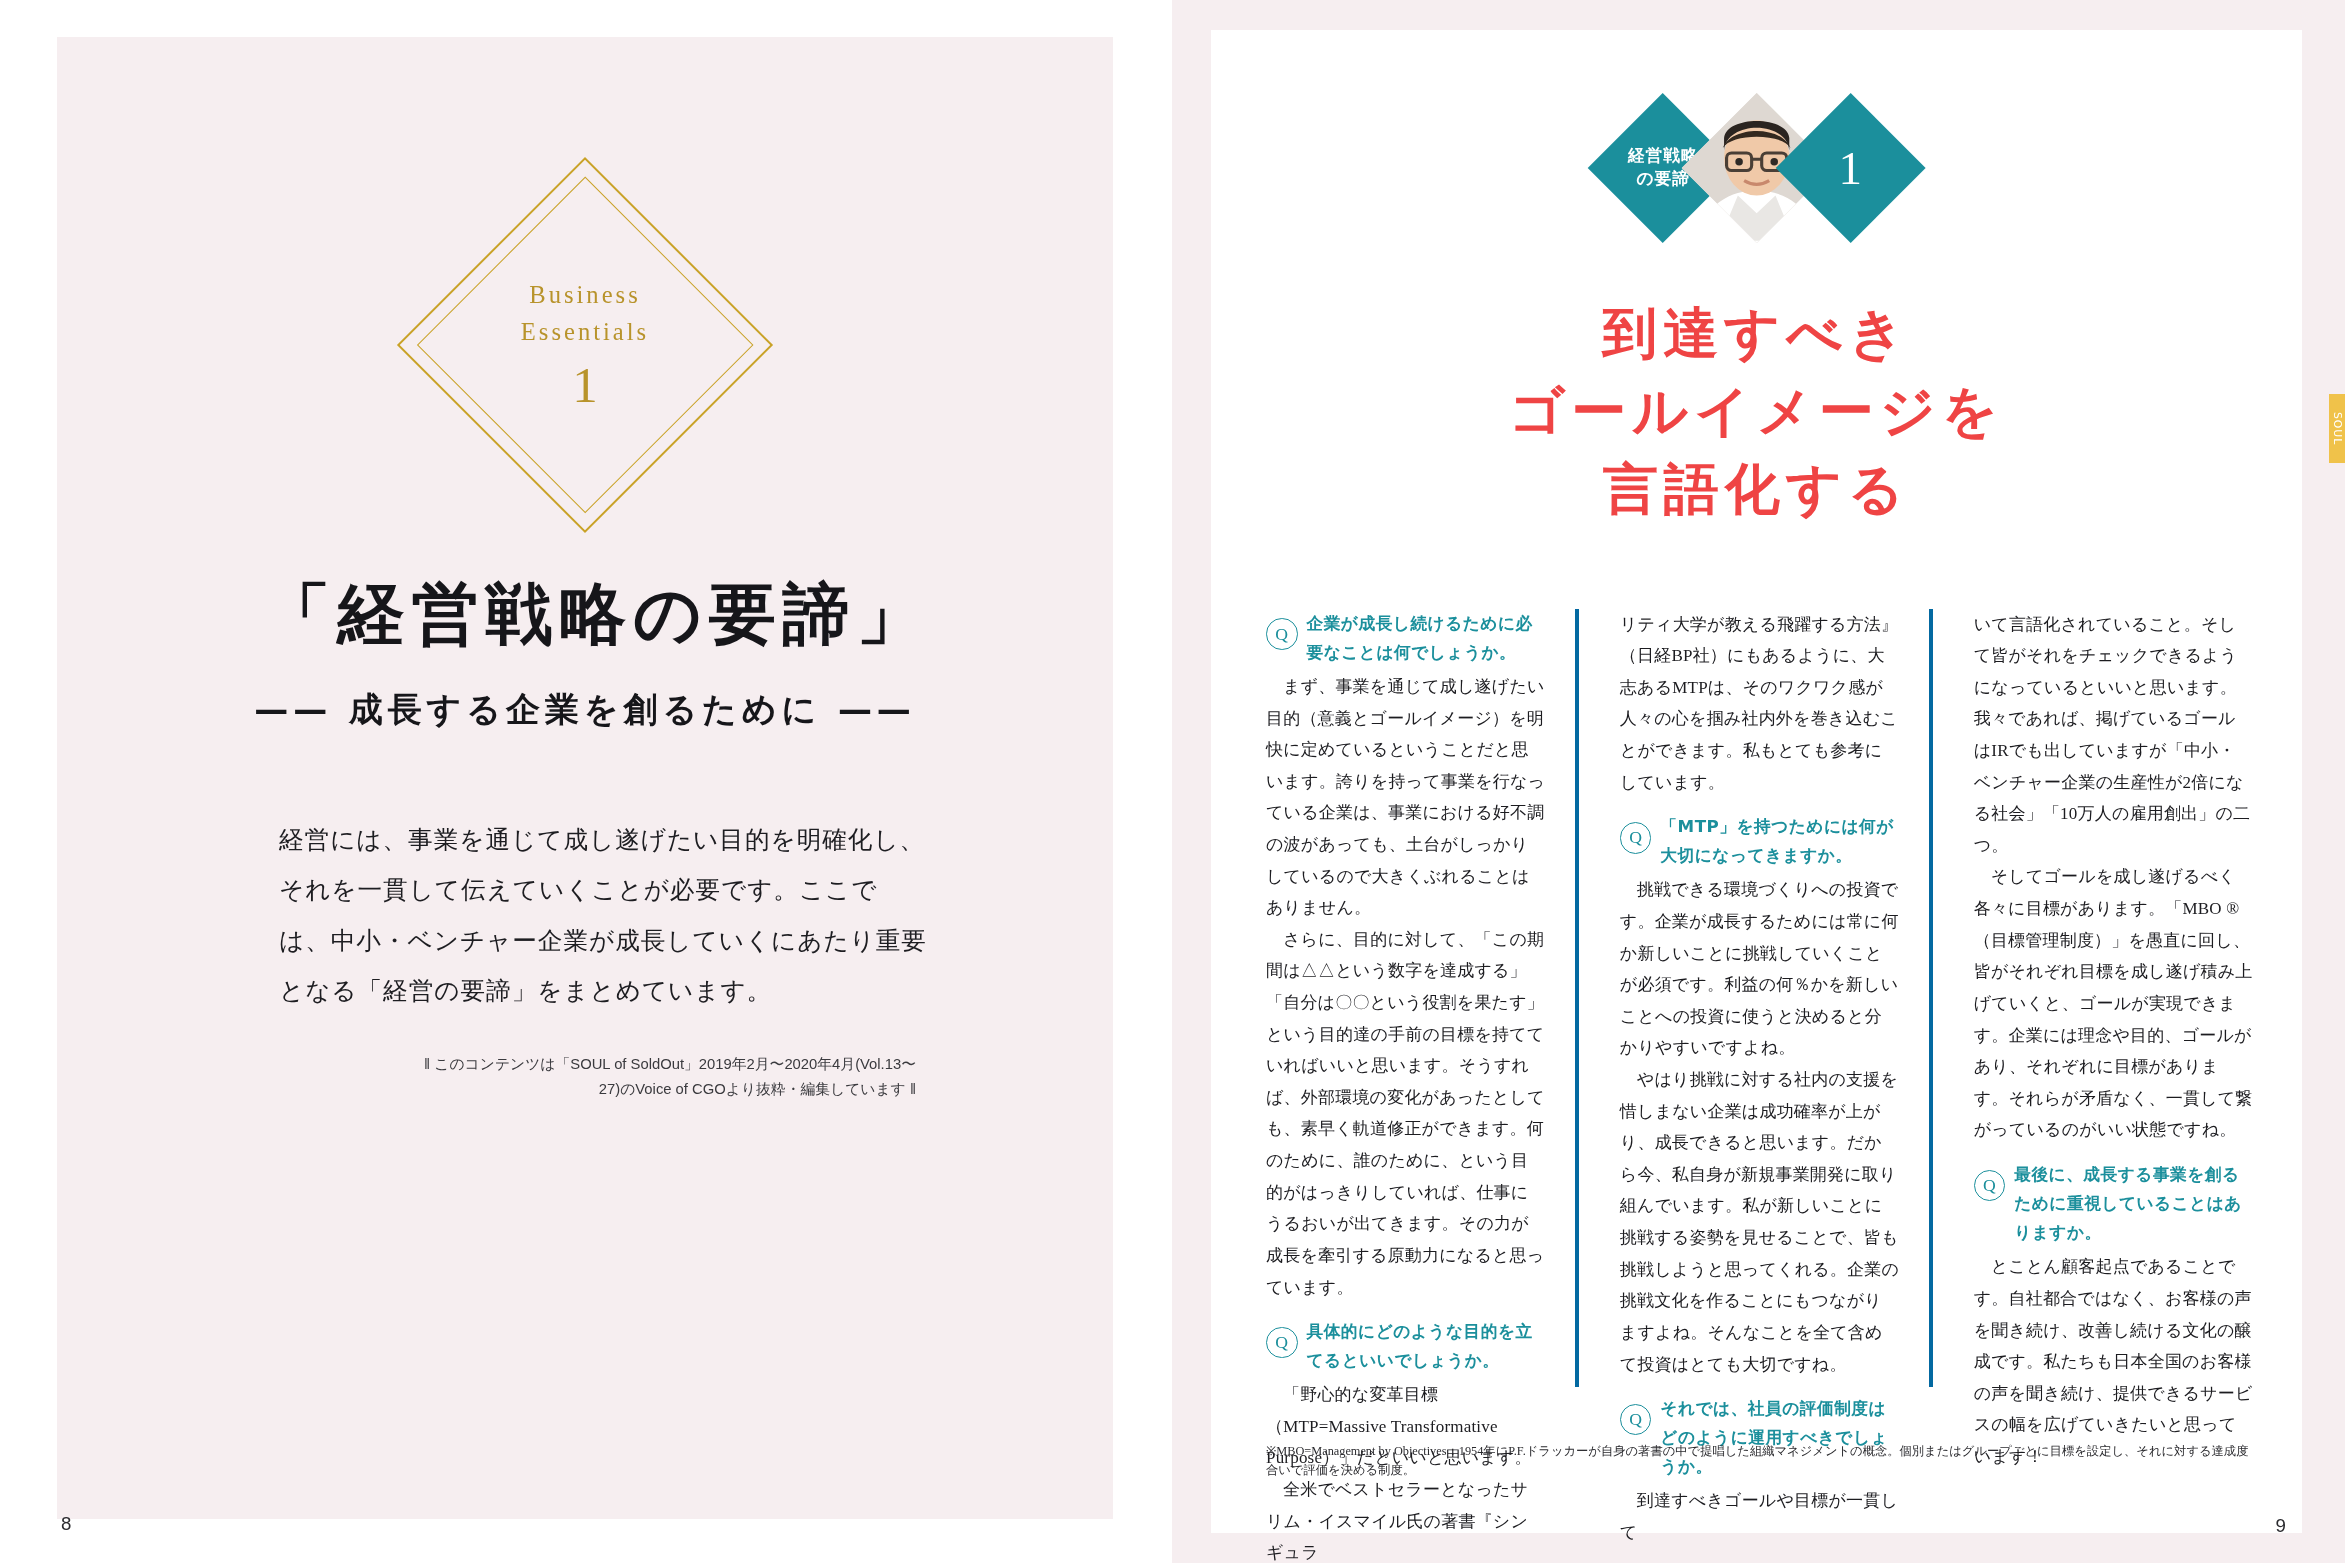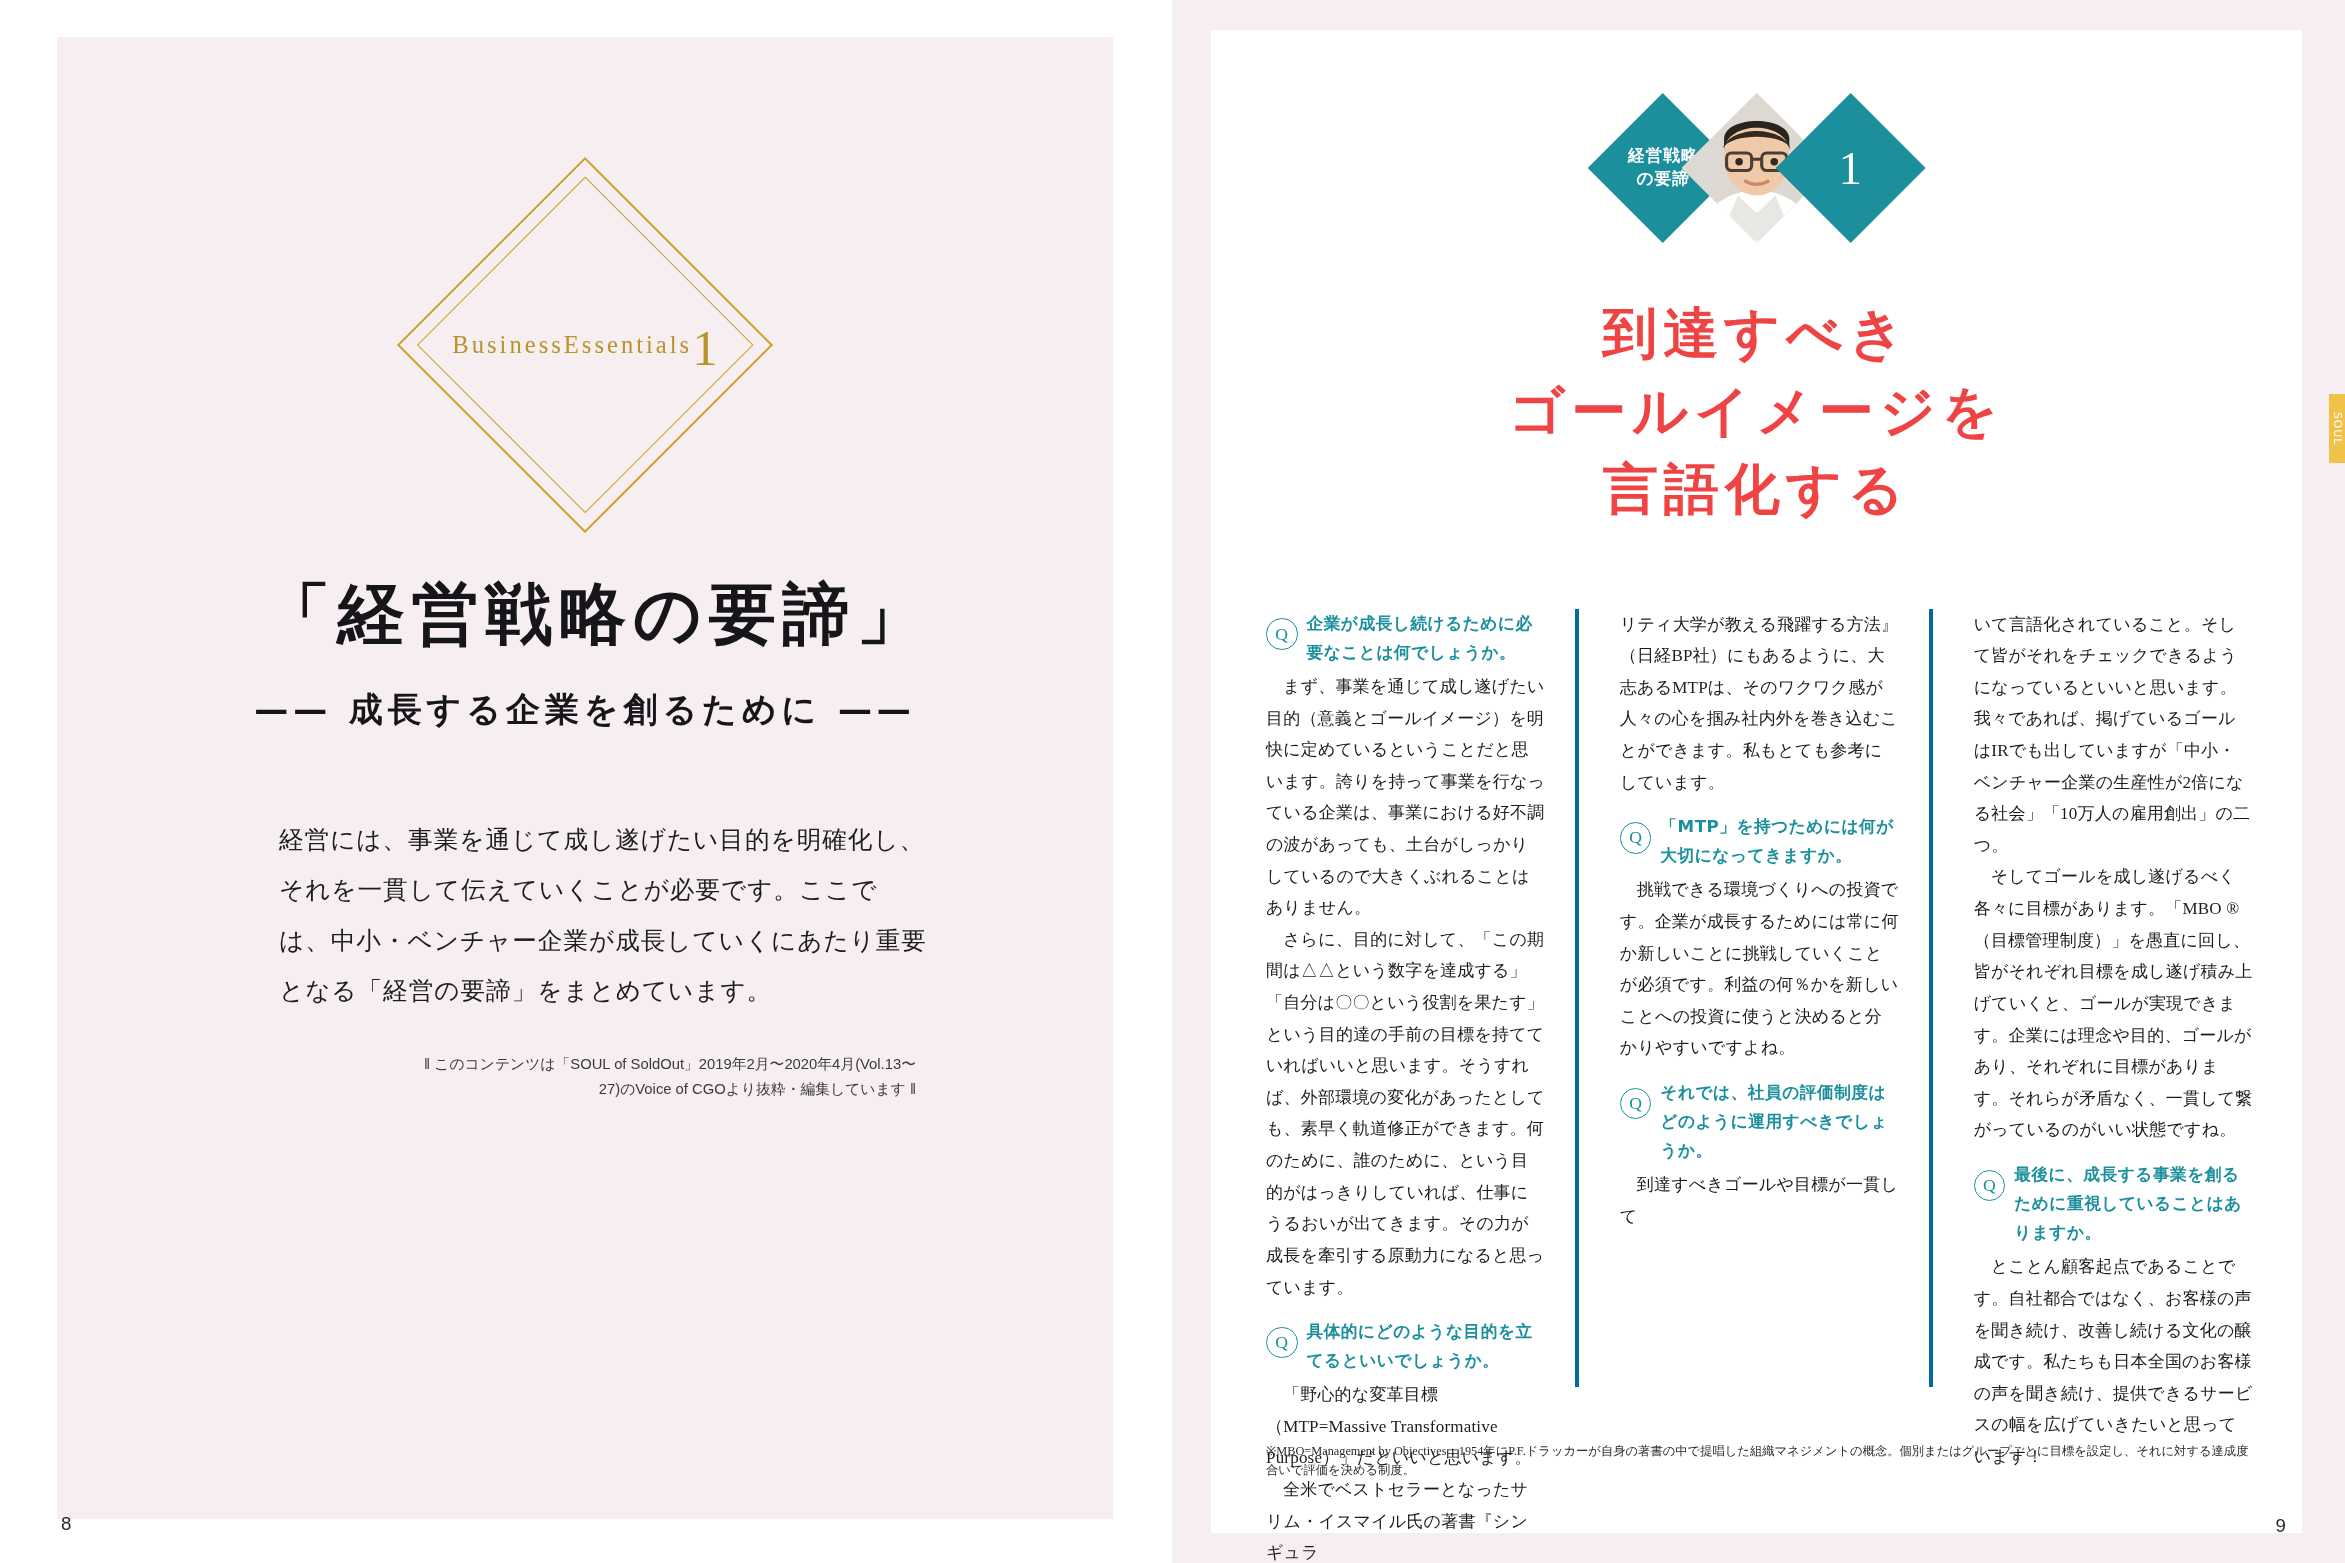--- a/index.html
+++ b/index.html
@@ -52,21 +52,21 @@
     box-sizing: border-box;
   }
   .diamond.inner {
     inset: 13.8px;
     border: 1px solid #c9a227;
   }
   .diamond-text {
     position: absolute;
     inset: 0;
     display: flex;
-    flex-direction: row;
+    flex-direction: column;
     align-items: center;
     justify-content: center;
     color: #b8932b;
     font-family: "Liberation Serif", serif;
   }
   .diamond-text .l1 {
     font-size: 24.6px;
     letter-spacing: 3px;
     line-height: 1.5;
   }
@@ -398,20 +398,21 @@
             <p>「野心的な変革目標（MTP=Massive Transformative Purpose）」だといいと思います。</p>
             <p>全米でベストセラーとなったサリム・イスマイル氏の著書『シンギュラ</p>
           </div>
           <div class="col">
             <p class="noindent">リティ大学が教える飛躍する方法』（日経BP社）にもあるように、大志あるMTPは、そのワクワク感が人々の心を掴み社内外を巻き込むことができます。私もとても参考にしています。</p>
             <div class="qblock">
               <div class="qmark">Q</div>
               <div class="qtext">「MTP」を持つためには何が大切になってきますか。</div>
             </div>
             <p>挑戦できる環境づくりへの投資です。企業が成長するためには常に何か新しいことに挑戦していくことが必須です。利益の何％かを新しいことへの投資に使うと決めると分かりやすいですよね。</p>
+            <p>やはり挑戦に対する社内の支援を惜しまない企業は成功確率が上がり、成長できると思います。だから今、私自身が新規事業開発に取り組んでいます。私が新しいことに挑戦する姿勢を見せることで、皆も挑戦しようと思ってくれる。企業の挑戦文化を作ることにもつながりますよね。そんなことを全て含めて投資はとても大切ですね。</p>
             <div class="qblock">
               <div class="qmark">Q</div>
               <div class="qtext">それでは、社員の評価制度はどのように運用すべきでしょうか。</div>
             </div>
             <p>到達すべきゴールや目標が一貫して</p>
           </div>
           <div class="col">
             <p class="noindent">いて言語化されていること。そして皆がそれをチェックできるようになっているといいと思います。我々であれば、掲げているゴールはIRでも出していますが「中小・ベンチャー企業の生産性が2倍になる社会」「10万人の雇用創出」の二つ。</p>
             <p>そしてゴールを成し遂げるべく各々に目標があります。「MBO ®（目標管理制度）」を愚直に回し、皆がそれぞれ目標を成し遂げ積み上げていくと、ゴールが実現できます。企業には理念や目的、ゴールがあり、それぞれに目標があります。それらが矛盾なく、一貫して繋がっているのがいい状態ですね。</p>
             <div class="qblock">

